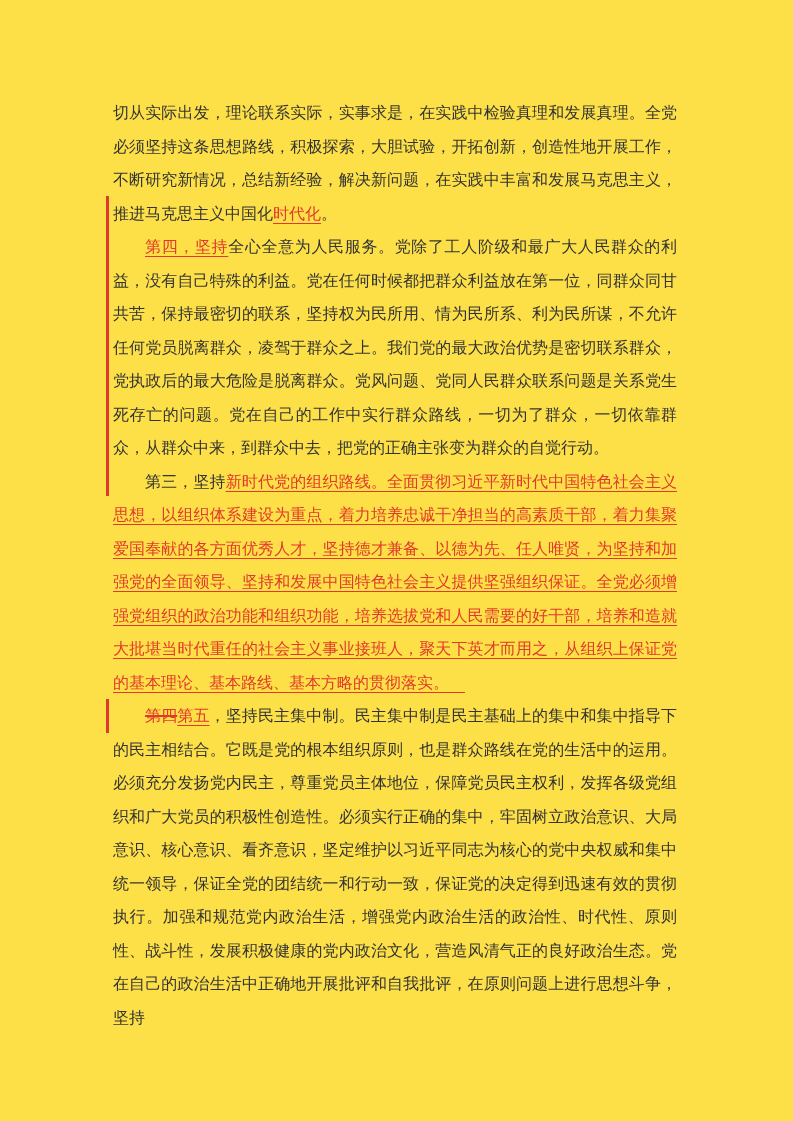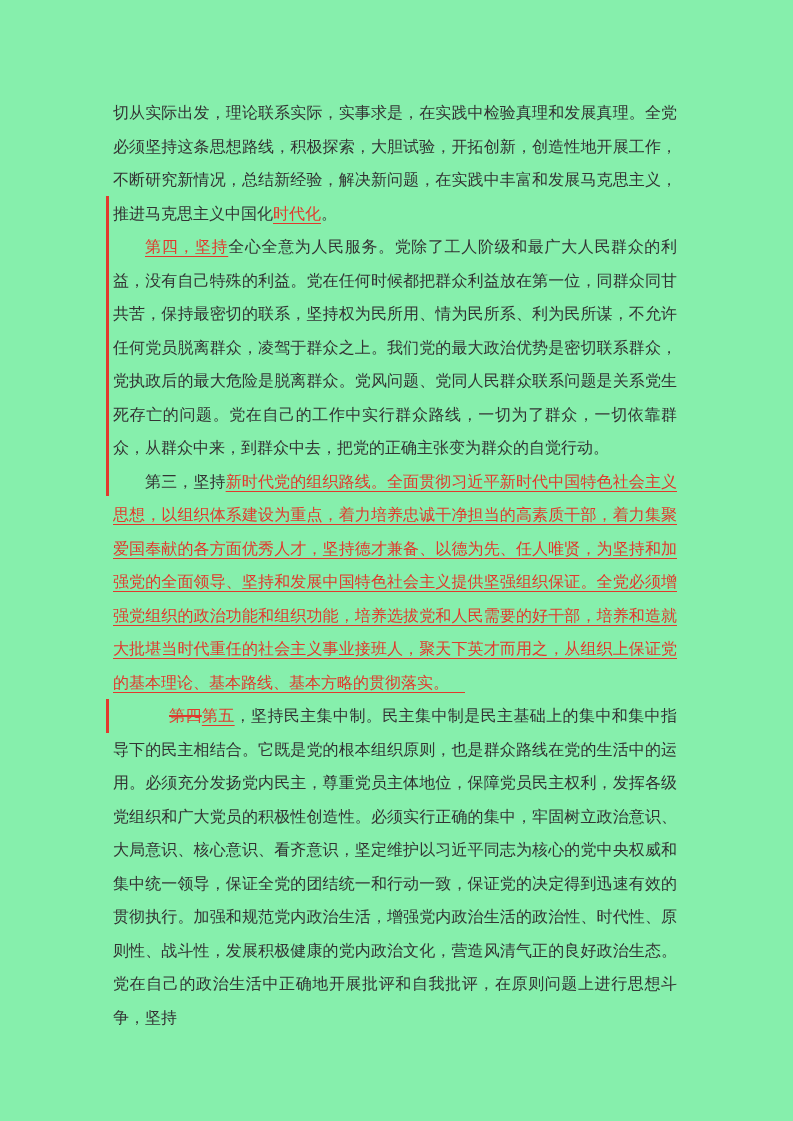--- a/index.html
+++ b/index.html
@@ -10,21 +10,21 @@
   body {
     width: 793px;
     height: 1121px;
     font-family: "Liberation Sans", sans-serif;
     overflow: hidden;
   }
   .page {
     position: relative;
     width: 793px;
     height: 1121px;
-    background: #86efac;
+    background: #fde047;
     overflow: hidden;
   }
   .doc-body {
     position: absolute;
     left: 113px;
     top: 96px;
     width: 564px;
     color: var(--ink, #333333);
     font-size: 16px;
     line-height: 33.5px;
@@ -47,21 +47,20 @@
     text-decoration: underline;
     text-decoration-color: var(--red, #e1392d);
     text-decoration-thickness: 1px;
     text-underline-offset: 4px;
   }
   .run-delete {
     color: var(--red, #e1392d);
     text-decoration: line-through;
     text-decoration-color: var(--red, #e1392d);
     text-decoration-thickness: 1.5px;
-    margin-left: 24px;
   }
   .change-bar {
     position: absolute;
     left: 106px;
     width: 2.5px;
     background: var(--red, #e1392d);
   }
 </style>
 </head>
 <body>

